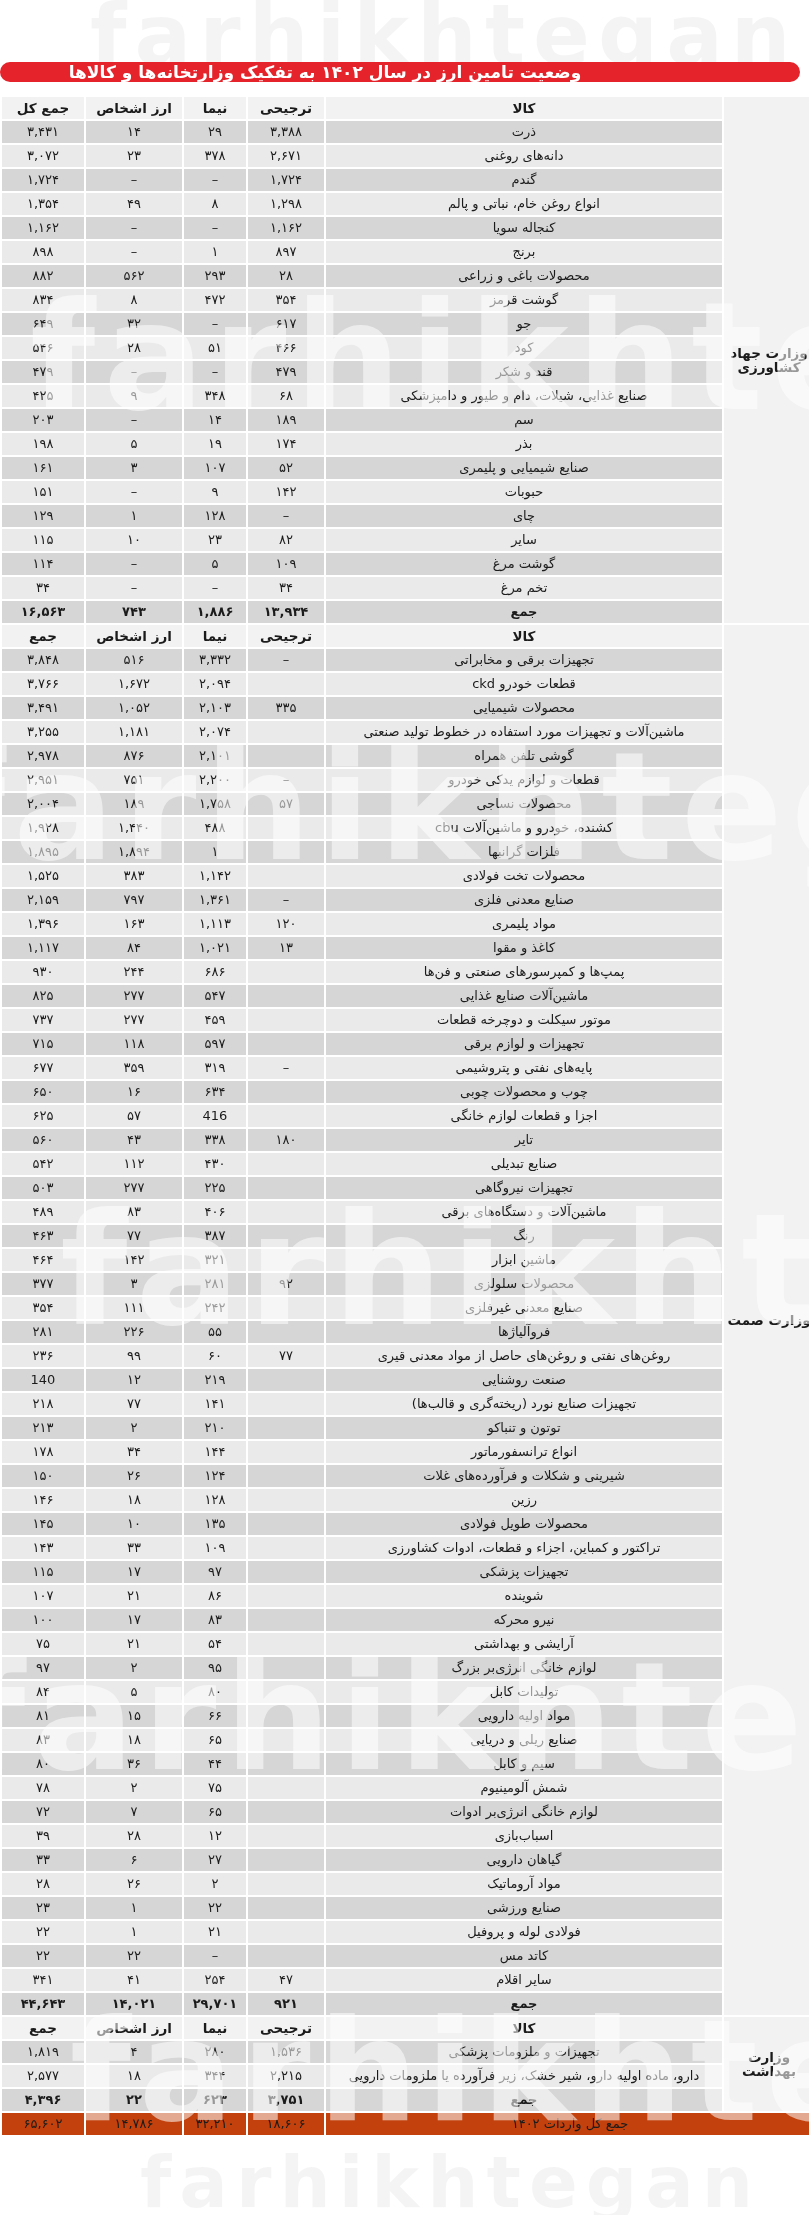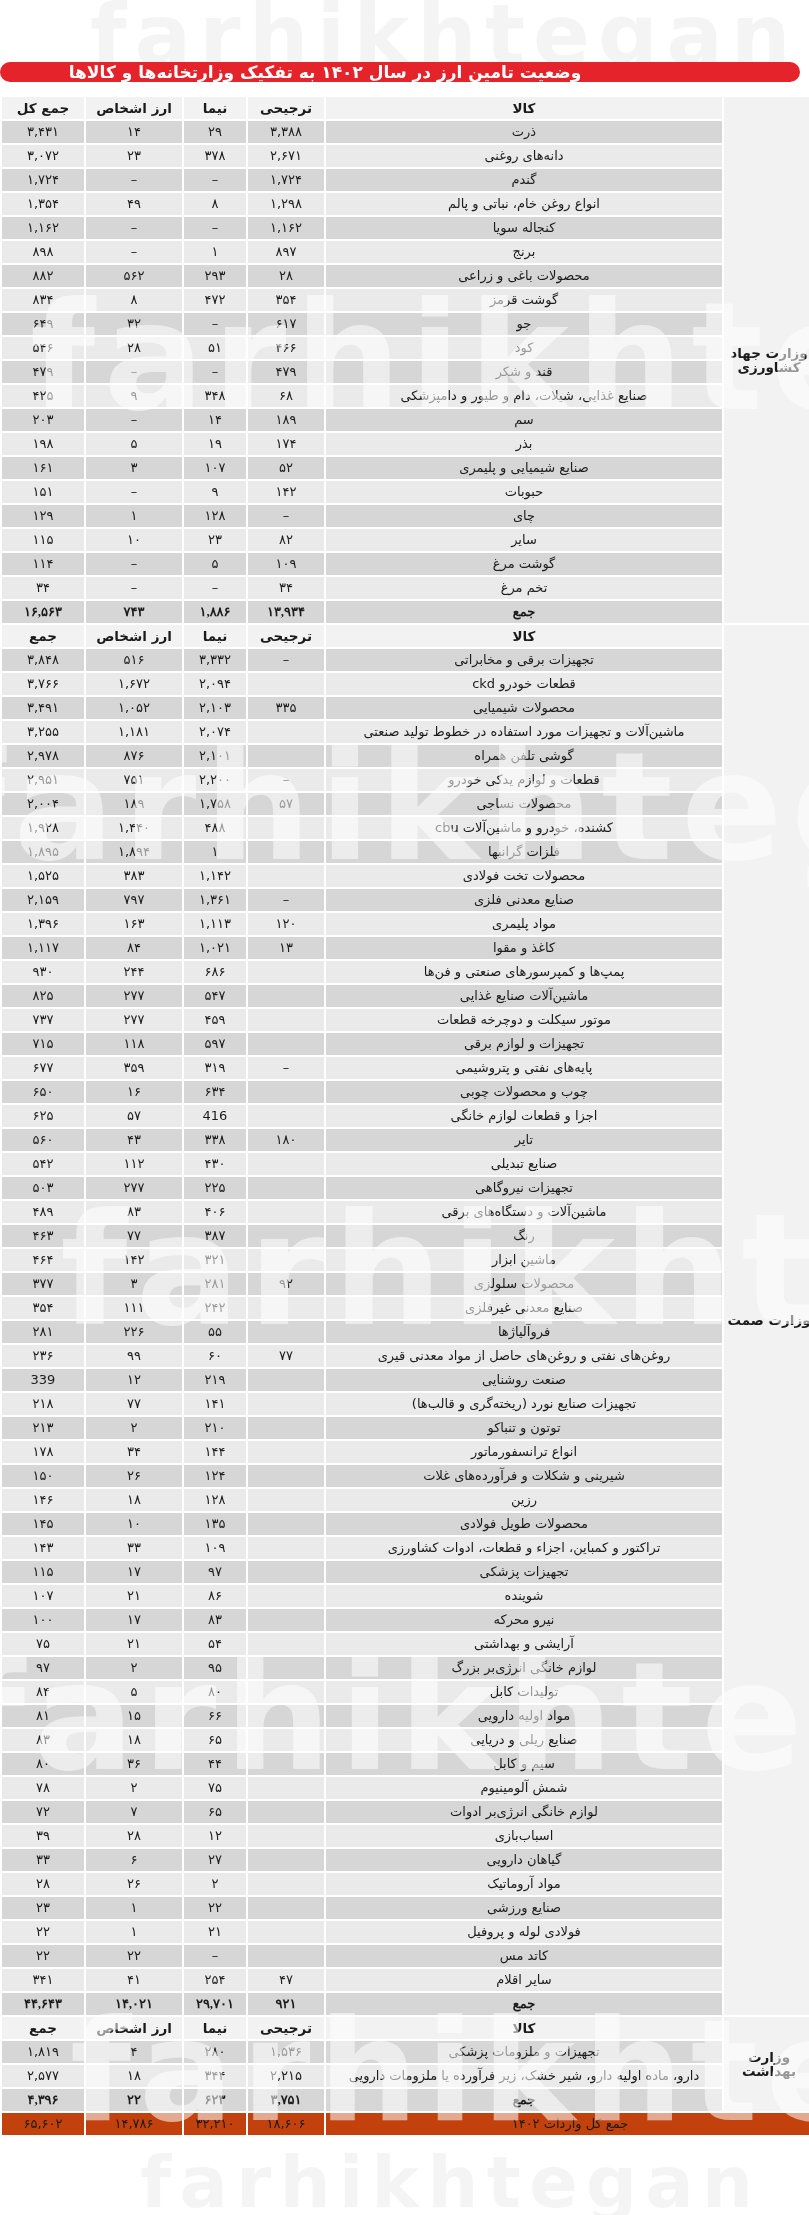--- a/index.html
+++ b/index.html
@@ -49,21 +49,21 @@
   td.col-personal{width:90px;}
   td.col-total{width:76px;}
 
   .r-dark{background:#d6d6d6;}
   .r-light{background:#eaeaea;}
   tr.header-row td{background:#f2f2f2;font-weight:bold;font-size:13.5px;margin-top:7px;}
   td.ministry-cell{
     background:#ededed;font-weight:bold;font-size:13.5px;line-height:1.5;
     padding:0 8px;
   }
-  tr.sum-row td{font-weight:bold;font-family:Liberation Serif, serif;}
+  tr.sum-row td{font-weight:bold;}
   tr.grand-row td{background:#c2410c;font-weight:normal;}
   td.val{direction:ltr;}
   td.goods-cell{font-size:13px;}
 </style>
 </head>
 <body>
 
 <div class="page">
 
   <div class="wm wm-gray" style="top:-14px;left:90px;font-size:84px;">farhikhtegan</div>
@@ -446,21 +446,21 @@
           <td class="col-pref r-light val">۷۷</td>
           <td class="col-nima r-light val">۶۰</td>
           <td class="col-personal r-light val">۹۹</td>
           <td class="col-total r-light val">۲۳۶</td>
         </tr>
         <tr>
           <td class="col-goods r-dark goods-cell">صنعت روشنایی</td>
           <td class="col-pref r-dark val"></td>
           <td class="col-nima r-dark val">۲۱۹</td>
           <td class="col-personal r-dark val">۱۲</td>
-          <td class="col-total r-dark val">339</td>
+          <td class="col-total r-dark val">140</td>
         </tr>
         <tr>
           <td class="col-goods r-light goods-cell">تجهیزات صنایع نورد (ریخته‌گری و قالب‌ها)</td>
           <td class="col-pref r-light val"></td>
           <td class="col-nima r-light val">۱۴۱</td>
           <td class="col-personal r-light val">۷۷</td>
           <td class="col-total r-light val">۲۱۸</td>
         </tr>
         <tr>
           <td class="col-goods r-dark goods-cell">توتون و تنباکو</td>

